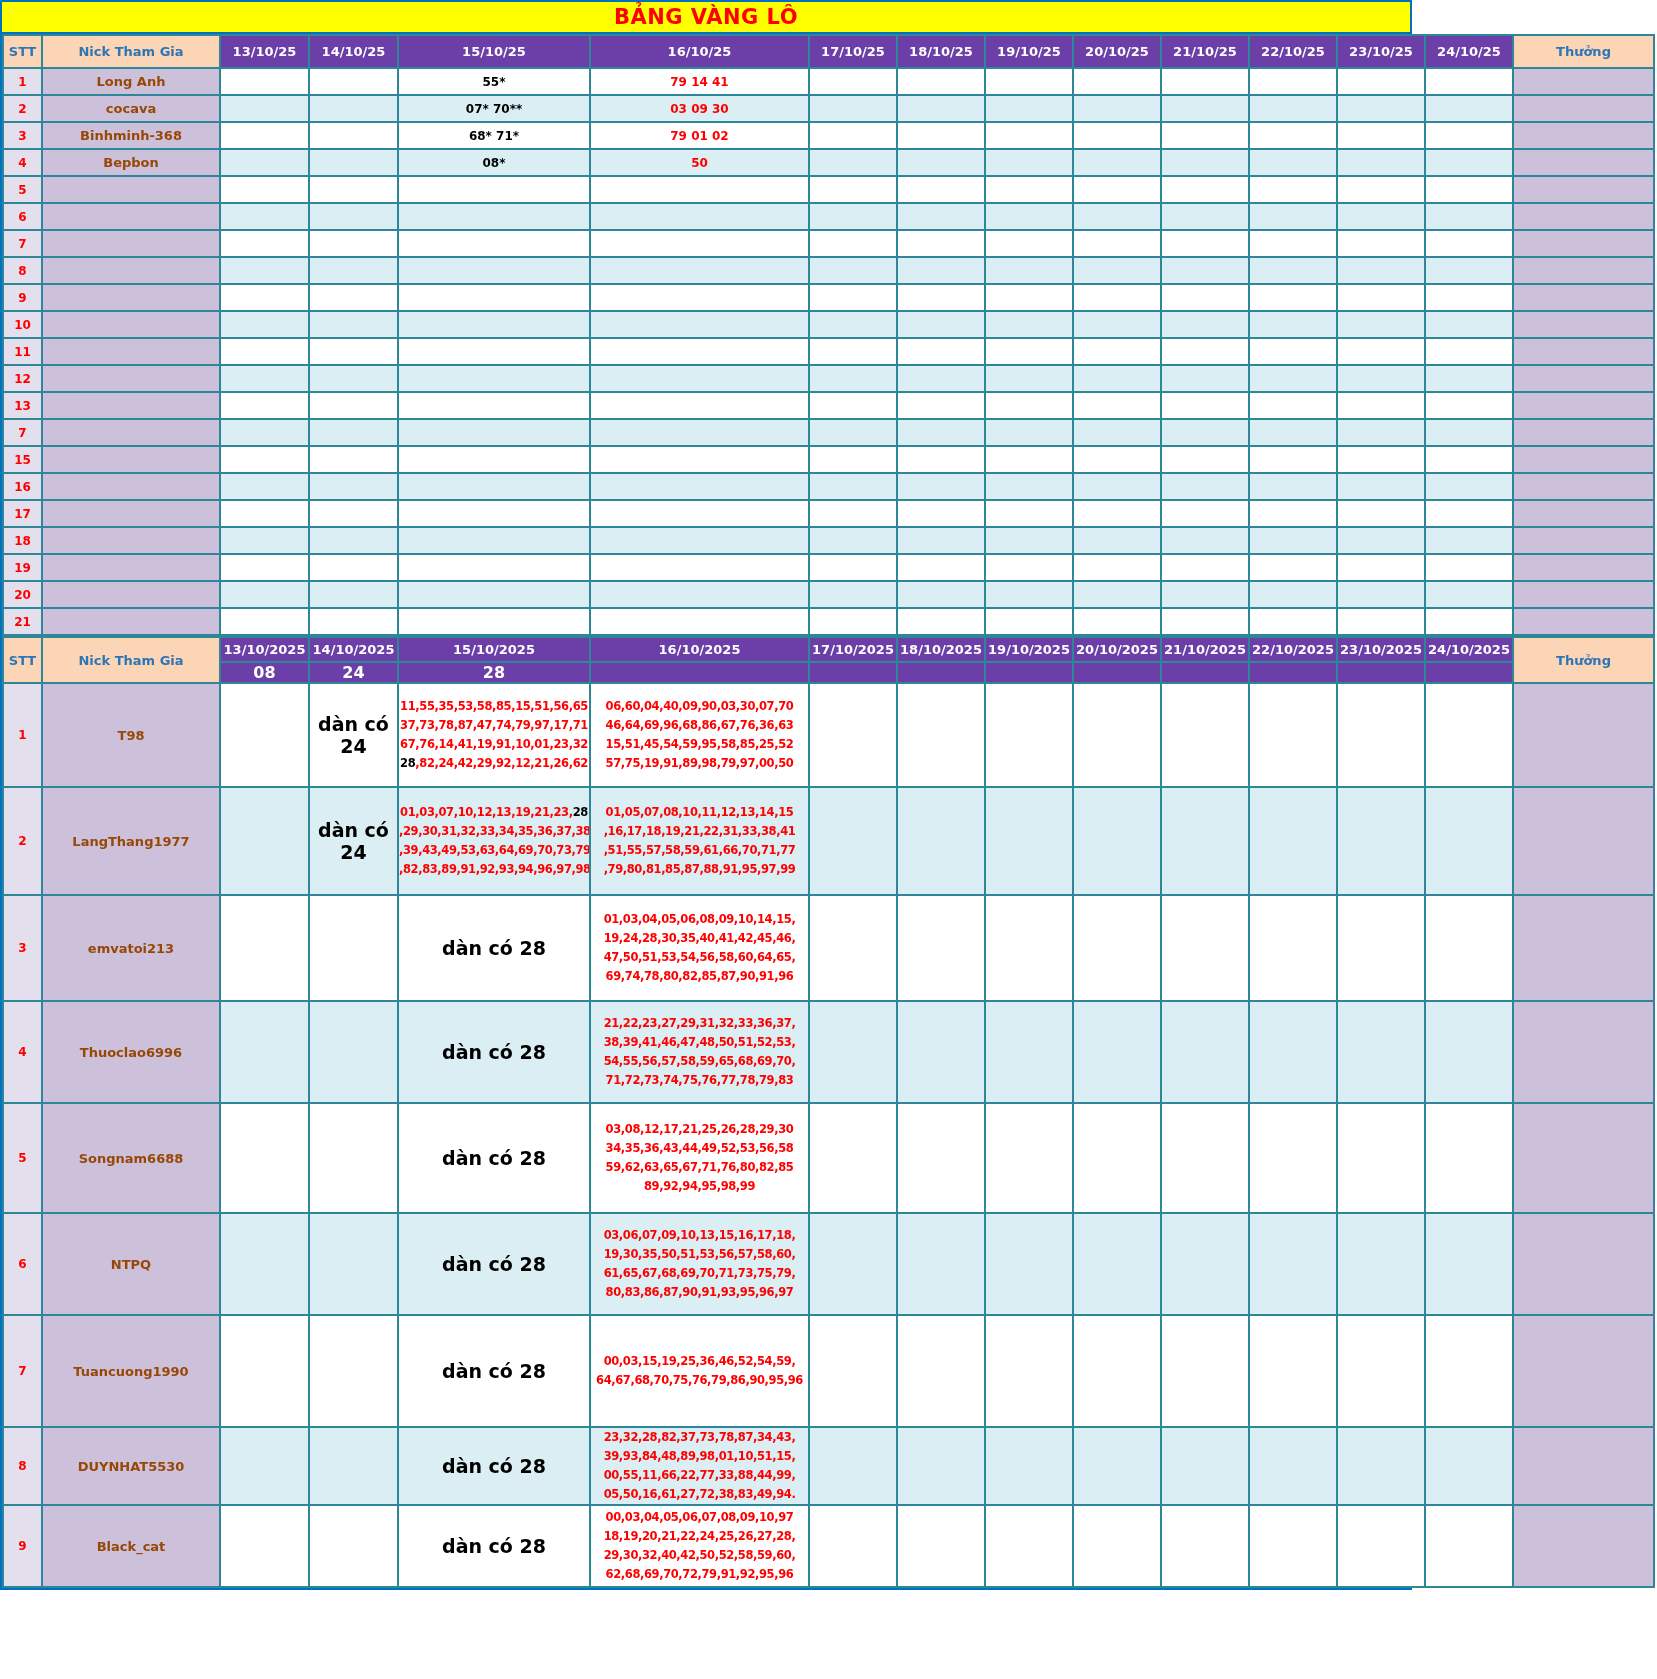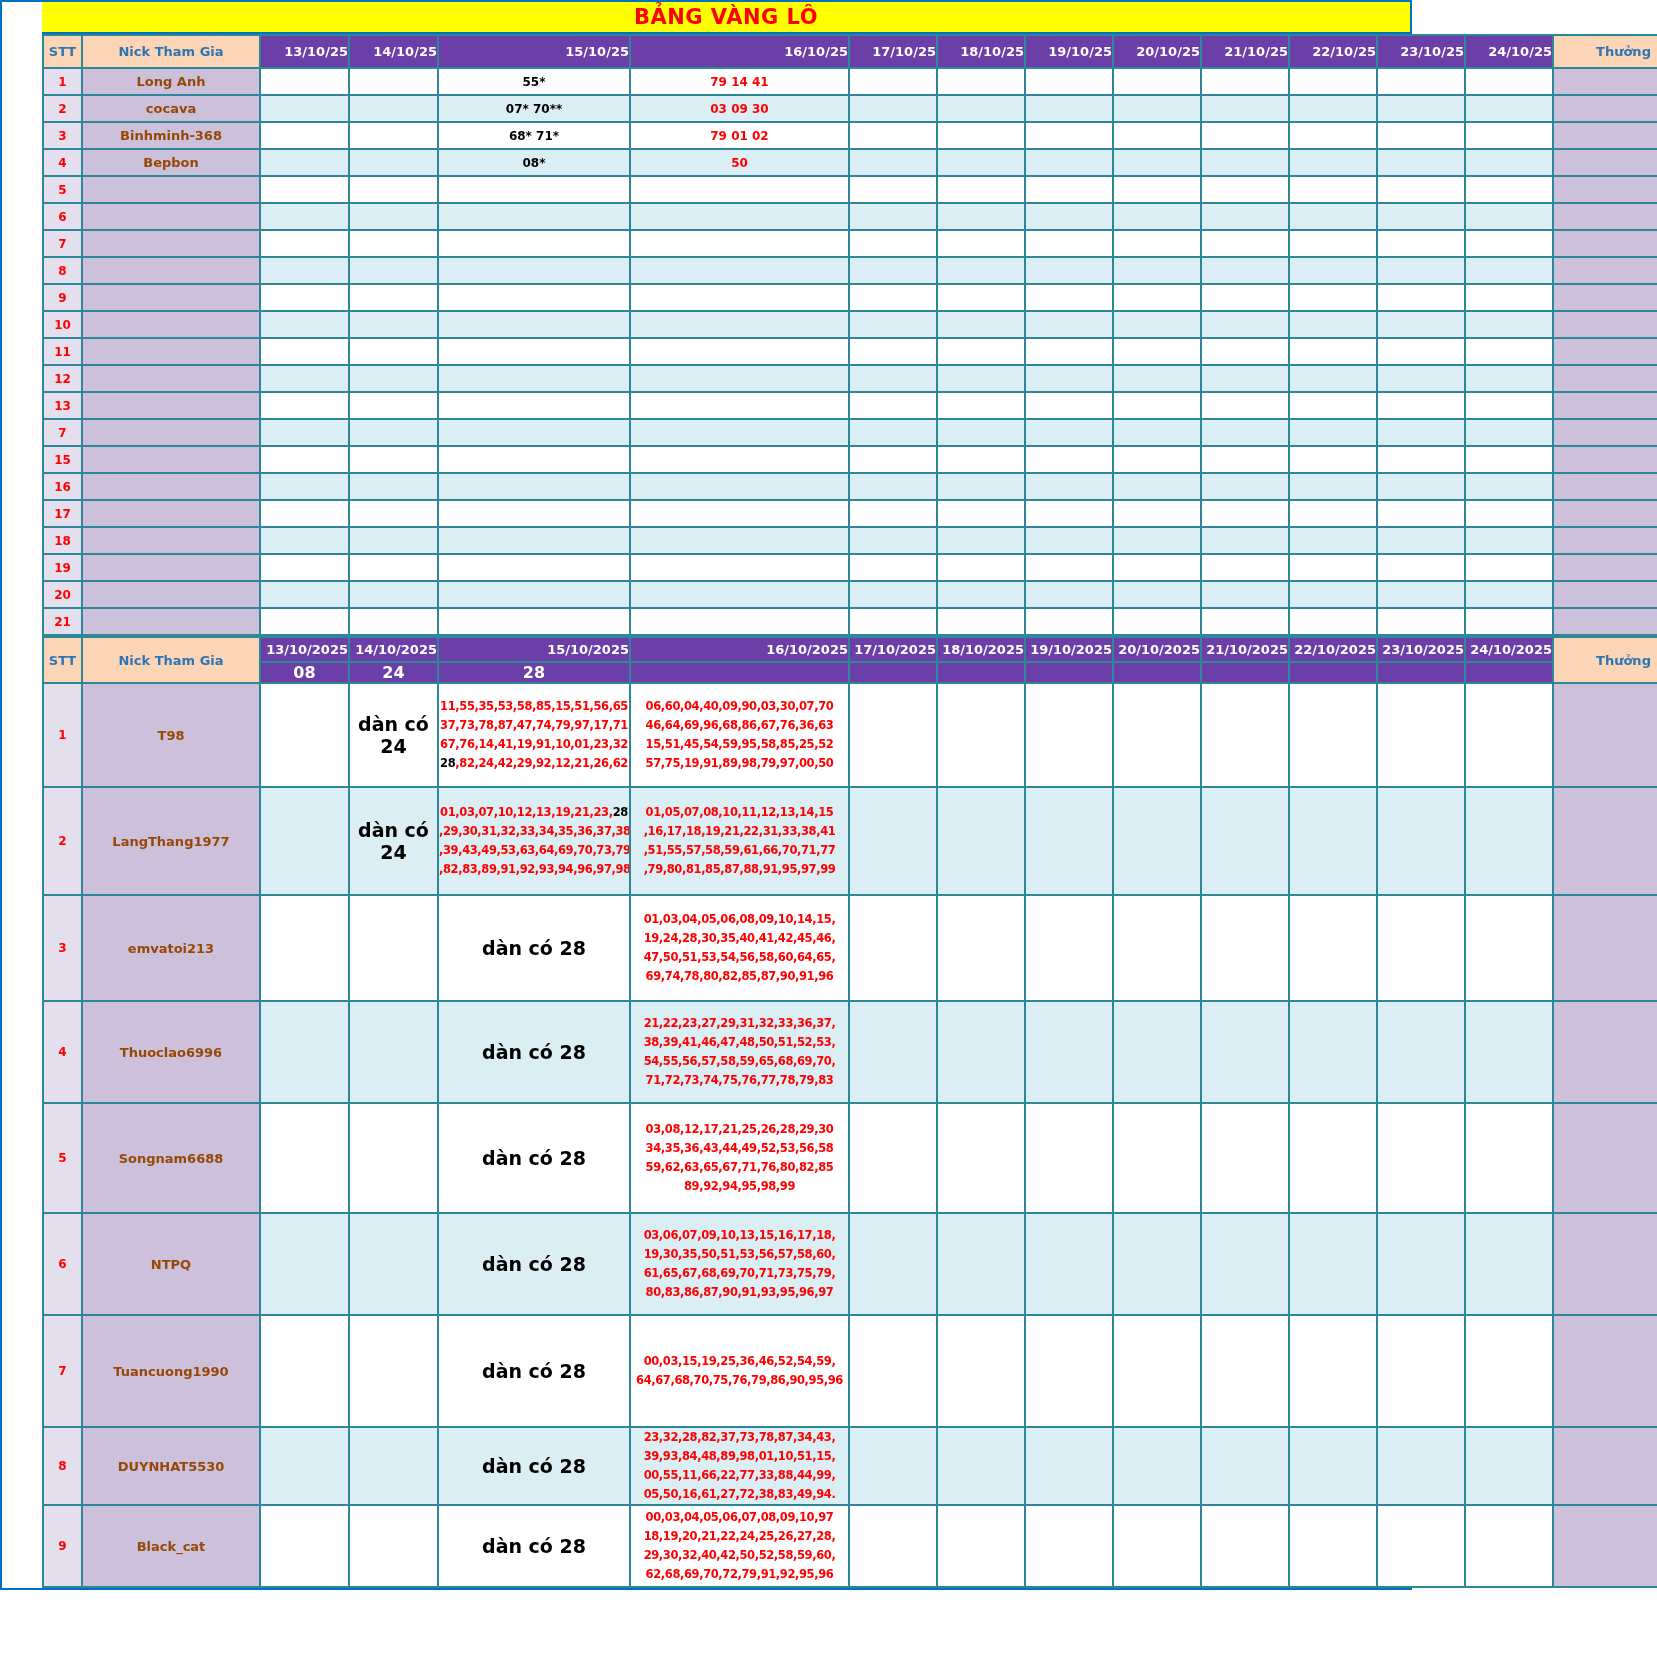--- a/index.html
+++ b/index.html
@@ -1,23 +1,23 @@
 <!DOCTYPE html>
 <html><head>
 <meta charset="utf-8">
 <style>
   html,body{margin:0;padding:0;background:#ffffff;}
   body{font-family:"DejaVu Sans","Liberation Sans",sans-serif;}
-  .wrap{width:1412px;box-sizing:border-box;border:2px solid #0070C0;background:#fff;padding-left:40px;}
+  .wrap{width:1412px;box-sizing:border-box;border:2px solid #0070C0;background:#fff;}
   .band{background:#FFFF00;color:#FF0000;font-weight:bold;font-size:21px;line-height:30px;height:30px;
         text-align:center;border-top:2px solid #0070C0;border-bottom:2px solid #0070C0;letter-spacing:0.5px;}
   table{border-collapse:collapse;table-layout:fixed;width:100%;}
   th,td{border:2px solid #2E8699;padding:0;text-align:center;vertical-align:middle;overflow:hidden;}
   th.peach{background:#FBD5B5;color:#2E75B6;font-size:13px;font-weight:bold;}
-  th.purple{background:#6B3EA8;color:#ffffff;font-size:13px;font-weight:bold;text-align:right;}
+  th.purple{background:#6B3EA8;color:#ffffff;font-size:13px;font-weight:bold;}
   th.sub{background:#6B3EA8;color:#ffffff;font-size:16px;font-weight:bold;}
   td.stt{background:#E4DFEC;color:#FF0000;font-weight:bold;font-size:12px;}
   td.nick{background:#CCC0DA;color:#974706;font-weight:bold;font-size:13px;}
   td.reward{background:#CCC0DA;}
   td.data{background:#ffffff;font-weight:bold;font-size:12px;color:#000;}
   tr.alt td.data{background:#DAEEF3;}
   .v-black{color:#000000;}
   .v-red{color:#FF0000;}
   .numline{line-height:19px;font-size:11.5px;letter-spacing:-0.4px;white-space:nowrap;color:#FF0000;font-weight:bold;}
   .numline .blk{color:#000000;}

